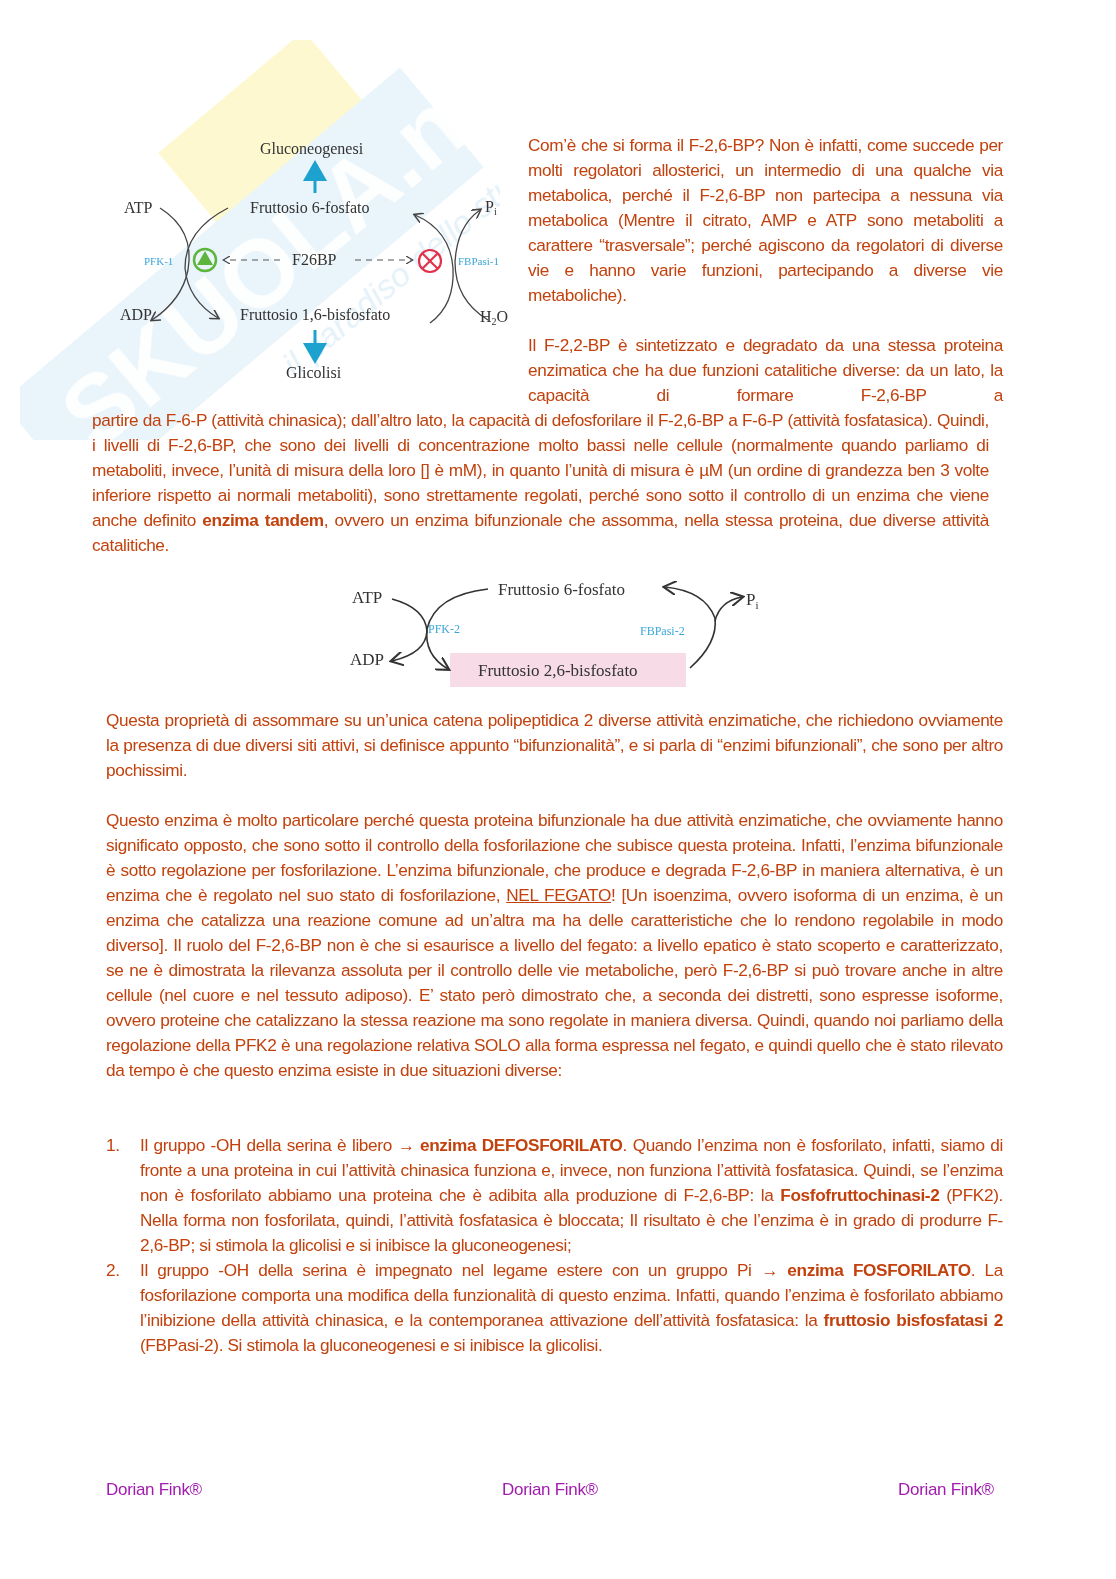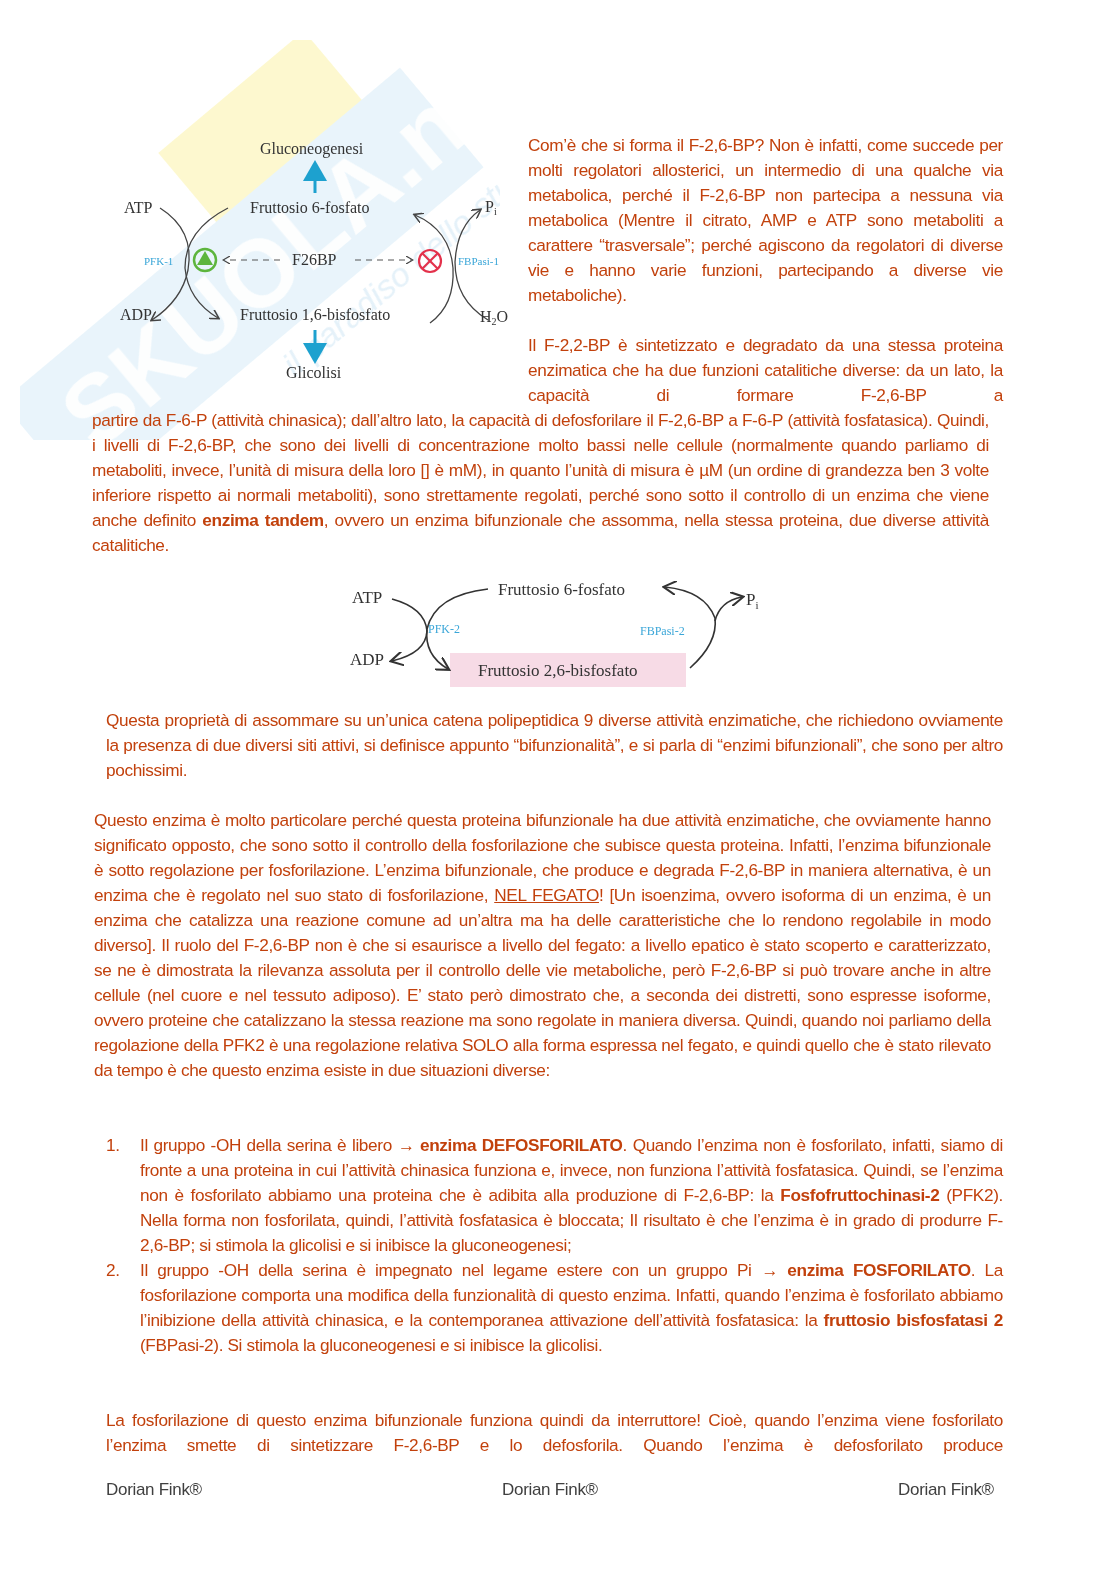--- a/index.html
+++ b/index.html
@@ -18,21 +18,21 @@
   .justify-last { text-align-last:justify; }
   .u { text-decoration:underline; }
 
   .diagram-text { font-family:"Liberation Serif", serif; fill:#333; }
   .enz { font-family:"Liberation Serif", serif; fill:#3aa6d8; }
 
   ol.list { margin:0; padding:0; list-style:none; }
   ol.list li { position:relative; padding-left:34px; }
   ol.list li .num { position:absolute; left:0; top:0; }
 
-  .footer { position:absolute; top:1480px; font-size:17px; color:#404040;
+  .footer { position:absolute; top:1480px; font-size:17px; color:#a21caf;
             font-family:"Liberation Sans", sans-serif; letter-spacing:-0.3px; }
 </style>
 </head>
 <body>
 
 <div class="page">
 
   <svg class="wm" viewBox="0 0 480 400">
     <g transform="translate(250,215) rotate(-40)" opacity="0.55">
       <rect x="-20" y="-150" width="190" height="120" fill="#fbf3a8"></rect>
@@ -111,41 +111,38 @@
     <path d="M148,16 Q95,22 87,56 Q84,82 108,96" fill="none" stroke="#333" stroke-width="1.6" marker-end="url(#ah2)"></path>
     <text class="enz" x="88" y="60" font-size="12">PFK-2</text>
     <text class="enz" x="300" y="62" font-size="12">FBPasi-2</text>
     <path d="M350,95 Q378,70 375,45 Q365,18 325,14" fill="none" stroke="#333" stroke-width="1.6" marker-end="url(#ah2)"></path>
     <path d="M375,48 Q380,28 402,24" fill="none" stroke="#333" stroke-width="1.6" marker-end="url(#ah2)"></path>
     <text class="diagram-text" x="10" y="92" font-size="17">ADP</text>
     <text class="diagram-text" x="138" y="103" font-size="17">Fruttosio 2,6-bisfosfato</text>
   </svg>
 
   <div class="txt" style="left:106px;top:708px;width:897px;">
-    <p>Questa proprietà di assommare su un’unica catena polipeptidica 9 diverse attività enzimatiche, che richiedono ovviamente la presenza di due diversi siti attivi, si definisce appunto “bifunzionalità”, e si parla di “enzimi bifunzionali”, che sono per altro pochissimi.</p>
+    <p>Questa proprietà di assommare su un’unica catena polipeptidica 2 diverse attività enzimatiche, che richiedono ovviamente la presenza di due diversi siti attivi, si definisce appunto “bifunzionalità”, e si parla di “enzimi bifunzionali”, che sono per altro pochissimi.</p>
   </div>
 
-  <div class="txt" style="left:94px;top:808px;width:897px;">
+  <div class="txt" style="left:106px;top:808px;width:897px;">
     <p><span>Questo enzima è molto particolare perché questa proteina bifunzionale ha due attività enzimatiche, che ovviamente hanno significato opposto, che sono sotto il controllo della fosforilazione che subisce questa proteina. Infatti, l’enzima bifunzionale è sotto regolazione per fosforilazione. L’enzima bifunzionale, che produce e degrada F-2,6-BP in maniera alternativa, è un enzima che è regolato nel suo stato di fosforilazione, </span><span class="u">NEL FEGATO</span><span>! [Un isoenzima, ovvero isoforma di un enzima, è un enzima che catalizza una reazione comune ad un’altra ma ha delle caratteristiche che lo rendono regolabile in modo diverso]. Il ruolo del F-2,6-BP non è che si esaurisce a livello del fegato: a livello epatico è stato scoperto e caratterizzato, se ne è dimostrata la rilevanza assoluta per il controllo delle vie metaboliche, però F-2,6-BP si può trovare anche in altre cellule (nel cuore e nel tessuto adiposo). E’ stato però dimostrato che, a seconda dei distretti, sono espresse isoforme, ovvero proteine che catalizzano la stessa reazione ma sono regolate in maniera diversa. Quindi, quando noi parliamo della regolazione della PFK2 è una regolazione relativa SOLO alla forma espressa nel fegato, e quindi quello che è stato rilevato da tempo è che questo enzima esiste in due situazioni diverse:</span></p>
   </div>
 
   <div class="txt" style="left:106px;top:1133px;width:897px;">
     <ol class="list">
       <li>
         <span class="num">1.</span>
         <span>Il gruppo -OH della serina è libero </span><b>→</b><b> enzima DEFOSFORILATO</b><span>. Quando l’enzima non è fosforilato, infatti, siamo di fronte a una proteina in cui l’attività chinasica funziona e, invece, non funziona l’attività fosfatasica. Quindi, se l’enzima non è fosforilato abbiamo una proteina che è adibita alla produzione di F-2,6-BP: la </span><b>Fosfofruttochinasi-2</b><span> (PFK2). Nella forma non fosforilata, quindi, l’attività fosfatasica è bloccata; Il risultato è che l’enzima è in grado di produrre F-2,6-BP; si stimola la glicolisi e si inibisce la gluconeogenesi;</span>
       </li>
       <li>
         <span class="num">2.</span>
         <span>Il gruppo -OH della serina è impegnato nel legame estere con un gruppo Pi </span><b>→</b><b> enzima FOSFORILATO</b><span>. La fosforilazione comporta una modifica della funzionalità di questo enzima. Infatti, quando l’enzima è fosforilato abbiamo l’inibizione della attività chinasica, e la contemporanea attivazione dell’attività fosfatasica: la </span><b>fruttosio bisfosfatasi 2</b><span> (FBPasi-2). Si stimola la gluconeogenesi e si inibisce la glicolisi.</span>
       </li>
     </ol>
   </div>
 
-  <div class="txt" style="left:106px;top:1408px;width:897px;">
-    <p class="justify-last">La fosforilazione di questo enzima bifunzionale funziona quindi da interruttore! Cioè, quando l’enzima viene fosforilato l’enzima smette di sintetizzare F-2,6-BP e lo defosforila. Quando l’enzima è defosforilato produce</p>
-  </div>
 
   <div class="footer" style="left:106px;">Dorian Fink®</div>
   <div class="footer" style="left:502px;">Dorian Fink®</div>
   <div class="footer" style="left:898px;">Dorian Fink®</div>
 
 </div>
 
 </body></html>

